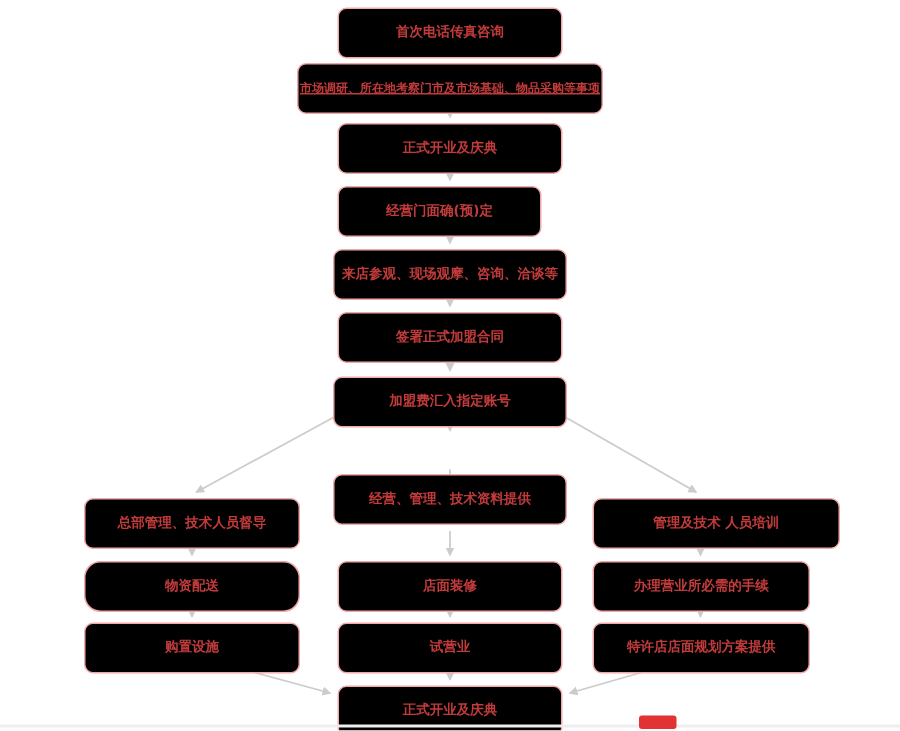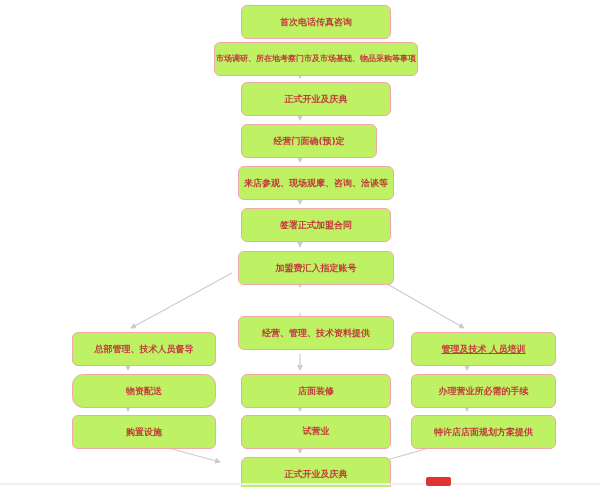--- a/index.html
+++ b/index.html
@@ -1,24 +1,24 @@
 <!DOCTYPE html>
 <html><head>
 <meta charset="utf-8">
 <style>
   html,body{margin:0;padding:0;background:#fff;}
   #page{position:relative;width:600px;height:487px;background:#ffffff;overflow:hidden;
         font-family:"DejaVu Sans",sans-serif;}
   #connectors{position:absolute;left:0;top:0;width:600px;height:487px;}
   .node{position:absolute;box-sizing:border-box;
-        border:1px solid #f1a8a8;background:#bef264;color:#c23b3b;
+        border:1px solid #f1a8a8;background:#000000;color:#c23b3b;
         border-radius:6px;display:flex;align-items:center;justify-content:center;
         text-align:center;font-size:9px;font-weight:bold;line-height:1.15;
-        padding:16px 4px;white-space:nowrap;margin-left:16px;}
-  .node.wide{font-size:8px;}
+        padding:16px 4px;white-space:nowrap;}
+  .node.wide{font-size:8px;text-decoration:underline;}
   #watermark{position:absolute;left:426px;top:477px;width:25px;height:9px;
         background:#e23333;border-radius:2px;}
   #bottom-rule{position:absolute;left:0;top:483px;width:600px;height:2px;background:#eeeeee;}
 </style>
 </head>
 <body>
 
 <div id="page">
 
   <svg id="connectors" viewBox="0 0 600 487" xmlns="http://www.w3.org/2000/svg">
@@ -66,21 +66,21 @@
 
 
   <div class="node" style="left:56px;top:332px;width:144px;height:22px;">总部管理、技术人员督导</div>
   <div class="node" style="left:56px;top:374px;width:144px;height:22px;border-radius:11px;">物资配送</div>
   <div class="node" style="left:56px;top:415px;width:144px;height:22px;">购置设施</div>
 
   <div class="node" style="left:222px;top:316px;width:156px;height:22px;">经营、管理、技术资料提供</div>
   <div class="node" style="left:225px;top:374px;width:150px;height:22px;">店面装修</div>
   <div class="node" style="left:225px;top:415px;width:150px;height:22px;font-family:Liberation Mono, monospace;">试营业</div>
 
-  <div class="node" style="left:395px;top:332px;width:145px;height:22px;text-decoration:underline;">管理及技术 人员培训</div>
+  <div class="node" style="left:395px;top:332px;width:165px;height:22px;">管理及技术 人员培训</div>
   <div class="node" style="left:395px;top:374px;width:145px;height:22px;text-align:center;">办理营业所必需的手续</div>
   <div class="node" style="left:395px;top:415px;width:145px;height:22px;">特许店店面规划方案提供</div>
 
   <div class="node" style="left:225px;top:457px;width:150px;height:22px;">正式开业及庆典</div>
 
   <div id="bottom-rule"></div>
   <div id="watermark"></div>
 </div>
 
 </body></html>

